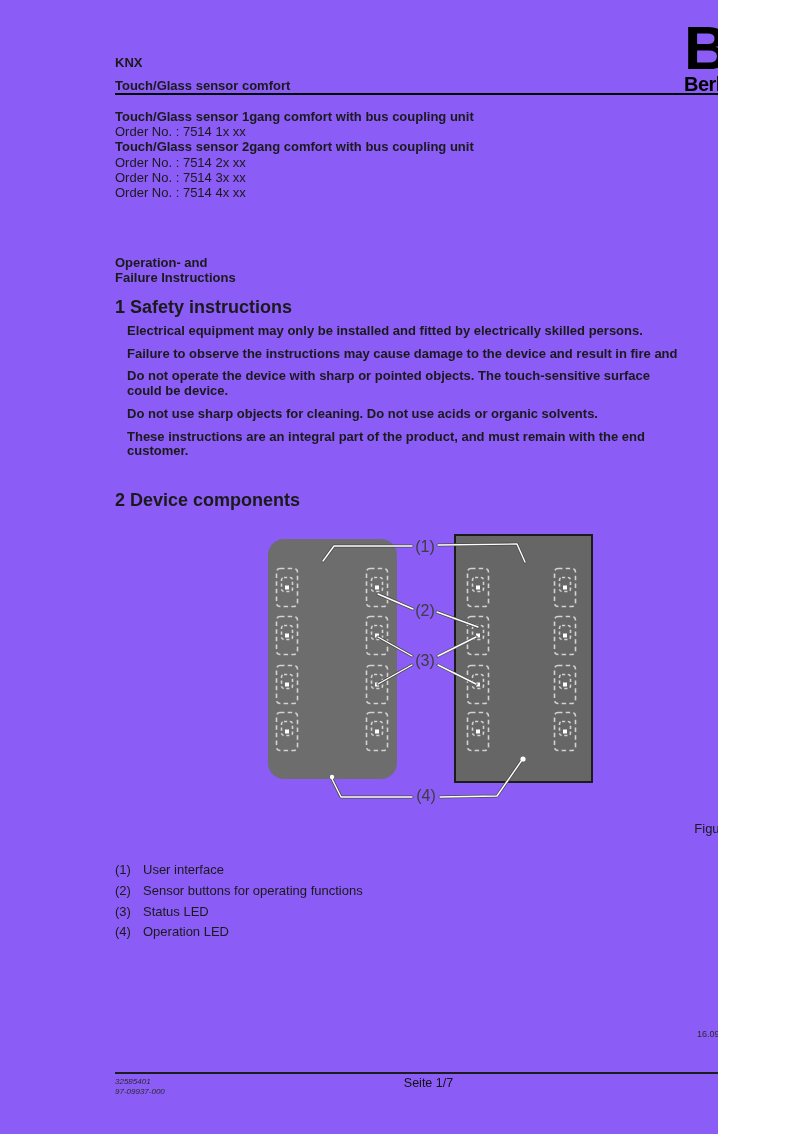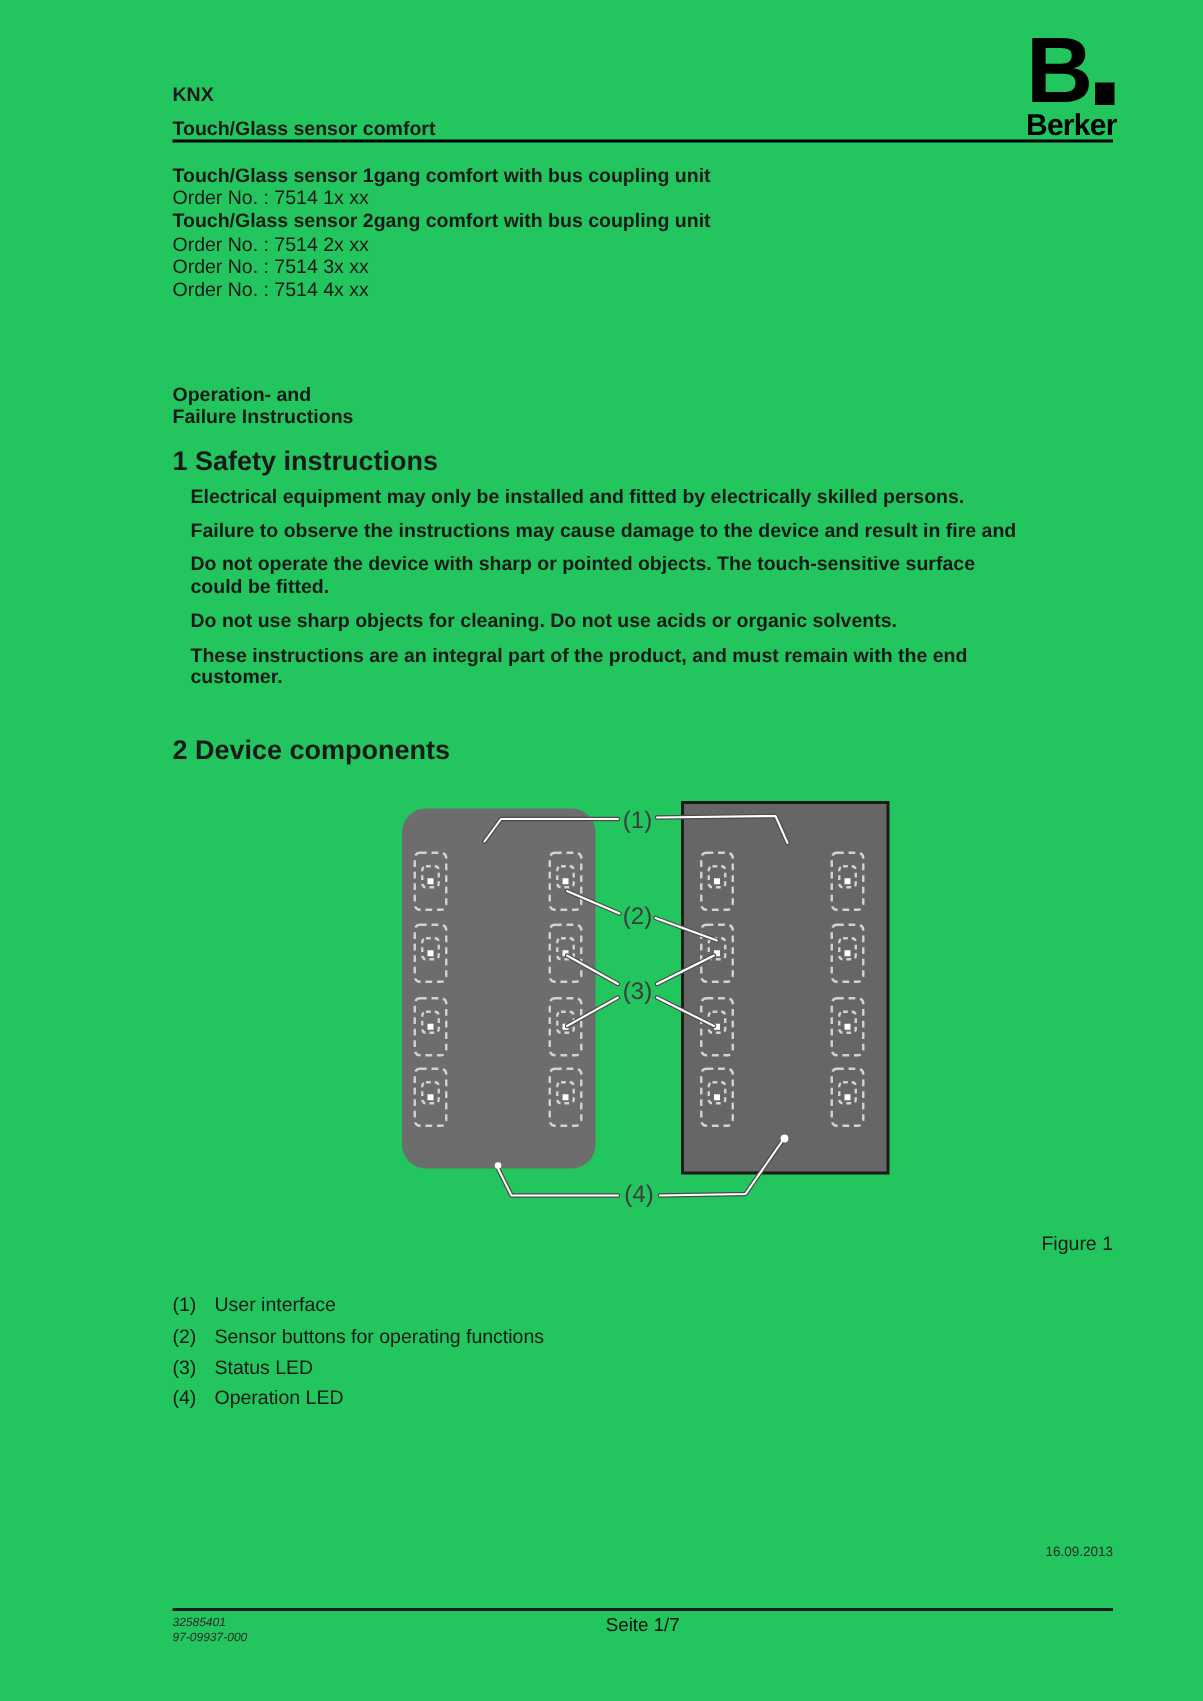--- a/index.html
+++ b/index.html
@@ -1,17 +1,17 @@
 <!DOCTYPE html>
 <html><head>
 <meta charset="utf-8">
 <style>
   html,body{margin:0;padding:0;background:#fff;}
   .page{
-    position:relative;width:802px;height:1134px;background:#22c55e;overflow:hidden;
+    position:relative;width:718px;height:1134px;background:#8b5cf6;overflow:hidden;
     font-family:"Liberation Sans", sans-serif;color:#1a1a1a;
   }
   
   .doc-header{position:absolute;left:115px;top:51px;width:560px;font-size:13px;font-weight:bold;line-height:23px;}
   .header-rule{position:absolute;left:115px;top:93px;width:627px;height:2px;background:#000;}
   .logo{position:absolute;top:22px;left:684px;width:60px;}
   .logo-mark{display:flex;justify-content:flex-end;align-items:flex-end;height:49px;}
   .b-char{font-size:62px;line-height:46px;font-weight:bold;letter-spacing:-2px;color:#000;}
   .b-dot{width:15px;height:15px;background:#000;margin:0 1px 1px 3px;}
   .logo-name{font-size:20px;font-weight:bold;color:#000;text-align:right;margin-top:2px;letter-spacing:-0.5px;}
@@ -80,21 +80,21 @@
   <div class="h-section h-safety">1 Safety instructions</div>
   <div class="safety-paragraphs">
     <div class="para">
       <div>Electrical equipment may only be installed and fitted by electrically skilled persons.</div>
     </div>
     <div class="para">
       <div>Failure to observe the instructions may cause damage to the device and result in fire and</div>
     </div>
     <div class="para">
       <div>Do not operate the device with sharp or pointed objects. The touch-sensitive surface</div>
-      <div>could be fitted.</div>
+      <div>could be device.</div>
     </div>
     <div class="para">
       <div>Do not use sharp objects for cleaning. Do not use acids or organic solvents.</div>
     </div>
     <div class="para">
       <div>These instructions are an integral part of the product, and must remain with the end</div>
       <div>customer.</div>
     </div>
   </div>
 

